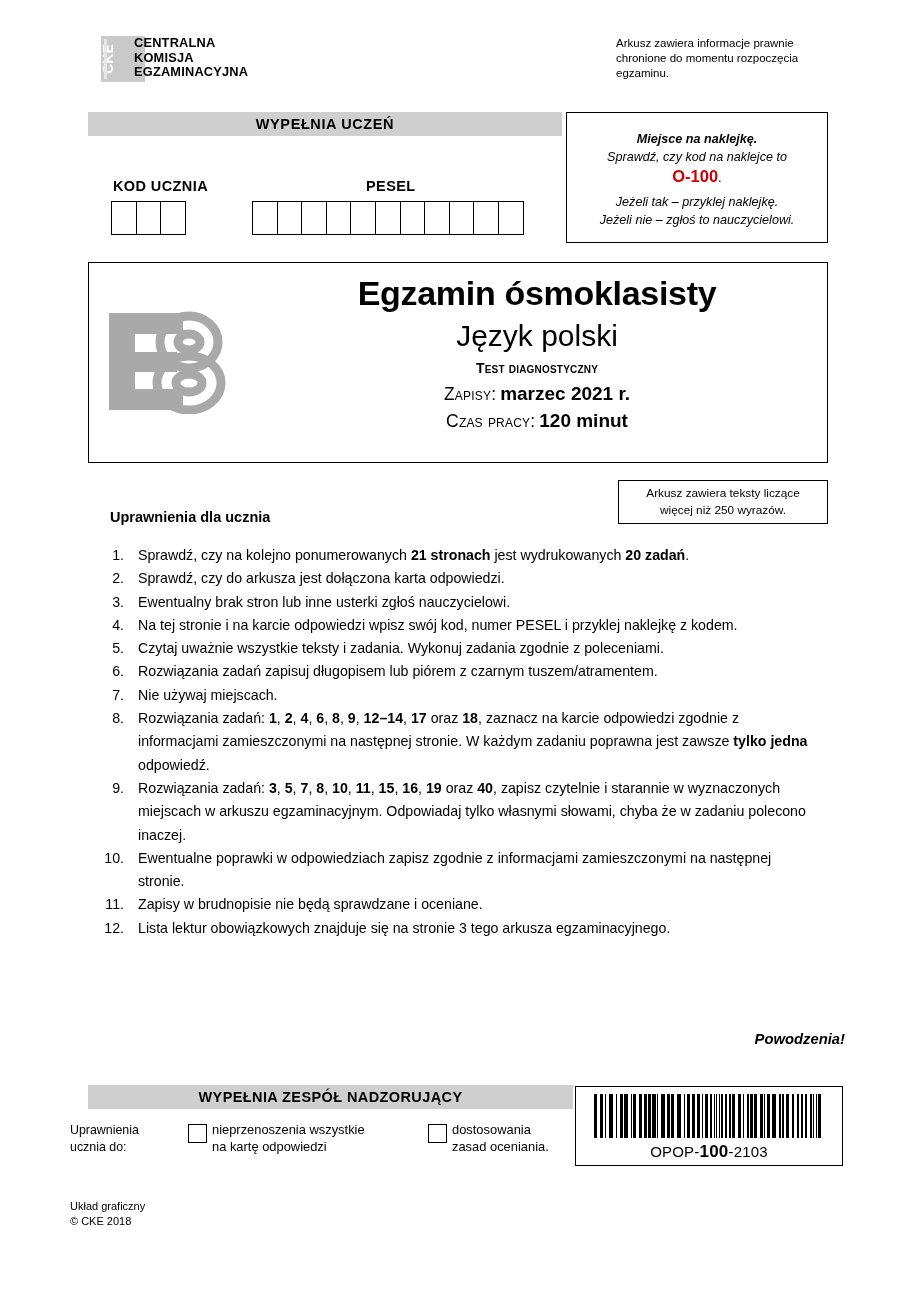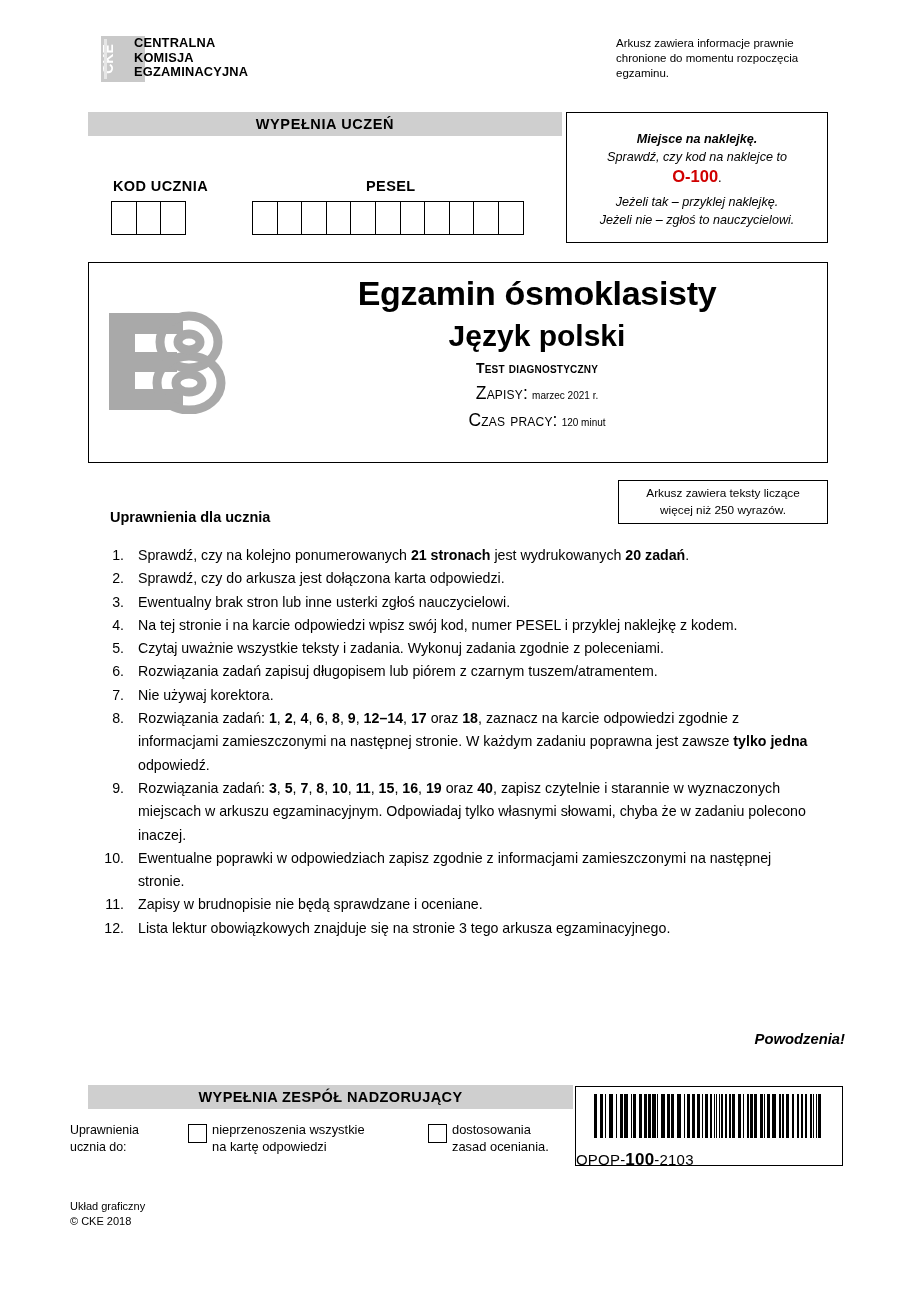--- a/index.html
+++ b/index.html
@@ -140,35 +140,35 @@
   }
   .t-main {
     font-size: 34px;
     font-weight: bold;
     line-height: 41px;
     letter-spacing: -0.3px;
     text-align: center;
   }
   .t-sub {
     font-size: 30px;
-    font-weight: bold;
+    font-weight: normal;
     line-height: 40px;
     text-align: center;
     padding-top: 2px;
   }
   .t-small {
     text-align: center;
     font-size: 14.2px;
     line-height: 25px;
     font-weight: bold;
   }
   
   .sc { font-variant: small-caps; font-size: 14px; letter-spacing: 0.2px; }
   .sc-reg { font-variant: small-caps; font-size: 17.5px; font-weight: normal; letter-spacing: 0.2px;}
-  .t-val { font-size: 10px; font-weight: normal; }
+  .t-val { font-size: 19px; font-weight: bold; }
 
   
   .word-note {
     position: absolute;
     left: 618px; top: 480px;
     width: 210px; height: 44px;
     border: 1.3px solid #000;
     box-sizing: border-box;
     text-align: center;
     font-size: 11.8px;
@@ -264,24 +264,24 @@
     margin: 0 18px;
     display: flex;
     align-items: stretch;
   }
   .barcode-bars i {
     display: block;
     background: #000;
     height: 100%;
   }
   .barcode-label {
-    text-align: left;
+    text-align: center;
     font-size: 15px;
     letter-spacing: 0.2px;
-    margin-top: 12px;
+    margin-top: 4px;
   }
   .barcode-label b { font-weight: bold; font-size: 17px; }
 
   .footer {
     position: absolute;
     left: 70px; top: 1199px;
     font-size: 11px;
     line-height: 15px;
   }
 </style>
@@ -388,21 +388,21 @@
 
   <div class="instr-title">Uprawnienia dla ucznia</div>
 
   <div class="instr-list" id="instr-list">
       <div class="instr-item"><span class="instr-num">1.</span><span>Sprawdź, czy na kolejno ponumerowanych <b>21 stronach</b> jest wydrukowanych <b>20 zadań</b>.</span></div>
       <div class="instr-item"><span class="instr-num">2.</span><span>Sprawdź, czy do arkusza jest dołączona karta odpowiedzi.</span></div>
       <div class="instr-item"><span class="instr-num">3.</span><span>Ewentualny brak stron lub inne usterki zgłoś nauczycielowi.</span></div>
       <div class="instr-item"><span class="instr-num">4.</span><span>Na tej stronie i na karcie odpowiedzi wpisz swój kod, numer PESEL i przyklej naklejkę z kodem.</span></div>
       <div class="instr-item"><span class="instr-num">5.</span><span>Czytaj uważnie wszystkie teksty i zadania. Wykonuj zadania zgodnie z poleceniami.</span></div>
       <div class="instr-item"><span class="instr-num">6.</span><span>Rozwiązania zadań zapisuj długopisem lub piórem z czarnym tuszem/atramentem.</span></div>
-      <div class="instr-item"><span class="instr-num">7.</span><span>Nie używaj korektora.</span></div>
+      <div class="instr-item"><span class="instr-num">7.</span><span>Nie używaj miejscach.</span></div>
       <div class="instr-item"><span class="instr-num">8.</span><span>Rozwiązania zadań: <b>1</b>, <b>2</b>, <b>4</b>, <b>6</b>, <b>8</b>, <b>9</b>, <b>12–14</b>, <b>17</b> oraz <b>18</b>, zaznacz na karcie odpowiedzi zgodnie z informacjami zamieszczonymi na następnej stronie. W każdym zadaniu poprawna jest zawsze <b>tylko jedna</b> odpowiedź.</span></div>
       <div class="instr-item"><span class="instr-num">9.</span><span>Rozwiązania zadań: <b>3</b>, <b>5</b>, <b>7</b>, <b>8</b>, <b>10</b>, <b>11</b>, <b>15</b>, <b>16</b>, <b>19</b> oraz <b>40</b>, zapisz czytelnie i starannie w wyznaczonych miejscach w arkuszu egzaminacyjnym. Odpowiadaj tylko własnymi słowami, chyba że w zadaniu polecono inaczej.</span></div>
       <div class="instr-item"><span class="instr-num">10.</span><span>Ewentualne poprawki w odpowiedziach zapisz zgodnie z informacjami zamieszczonymi na następnej stronie.</span></div>
       <div class="instr-item"><span class="instr-num">11.</span><span>Zapisy w brudnopisie nie będą sprawdzane i oceniane.</span></div>
       <div class="instr-item"><span class="instr-num">12.</span><span>Lista lektur obowiązkowych znajduje się na stronie 3 tego arkusza egzaminacyjnego.</span></div>
     </div>
 
   <div class="powodzenia">Powodzenia!</div>
 
   <div class="sup-bar">

